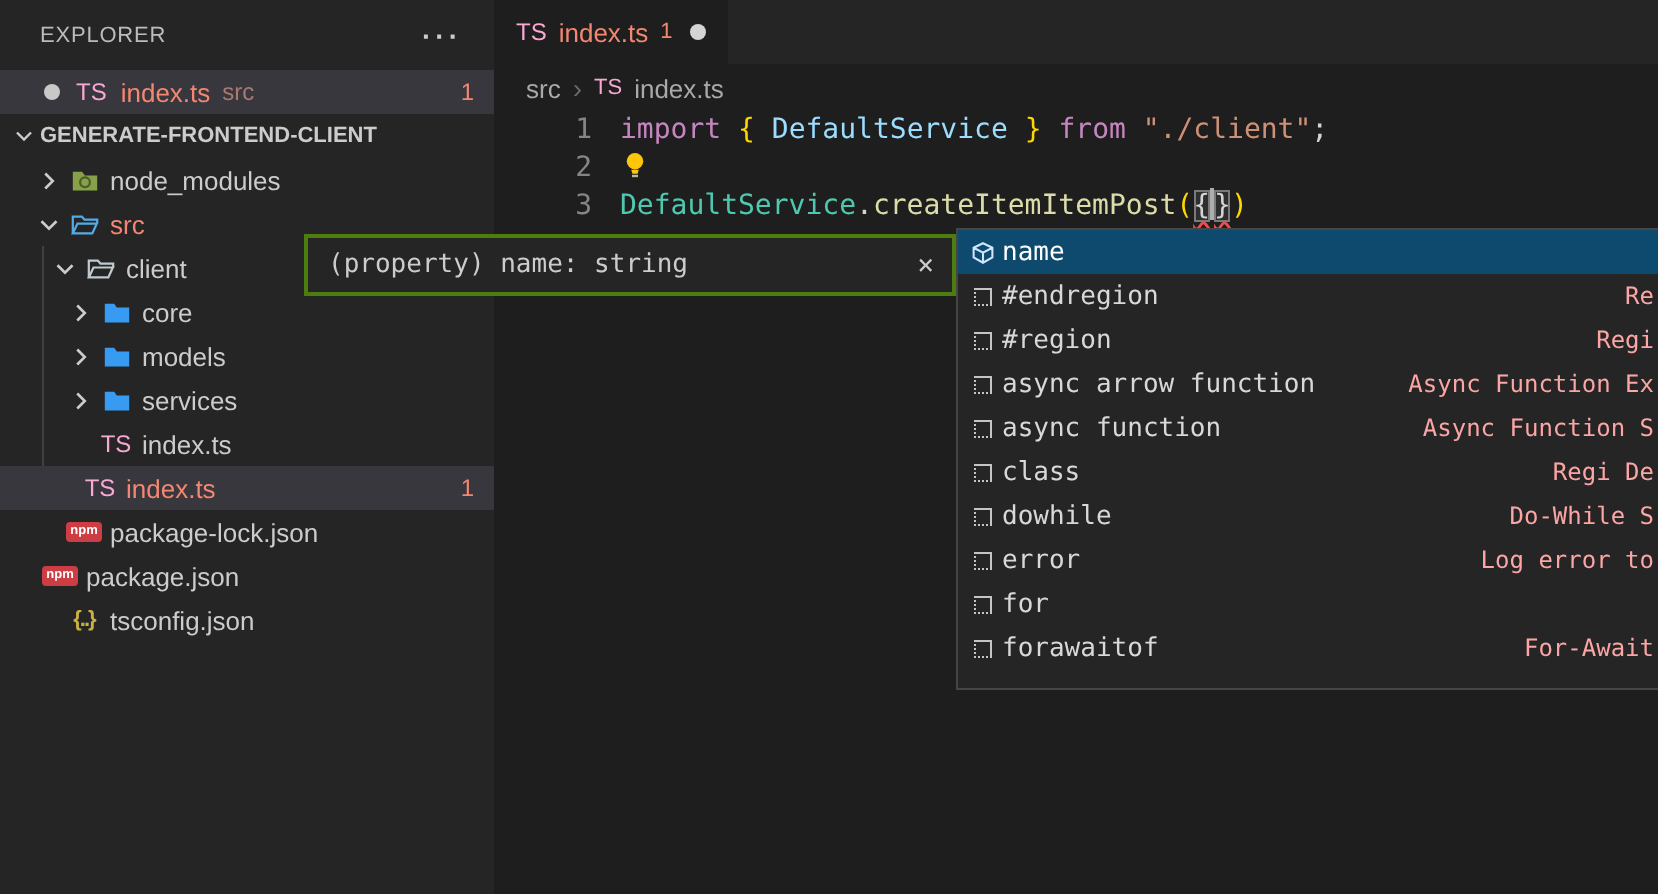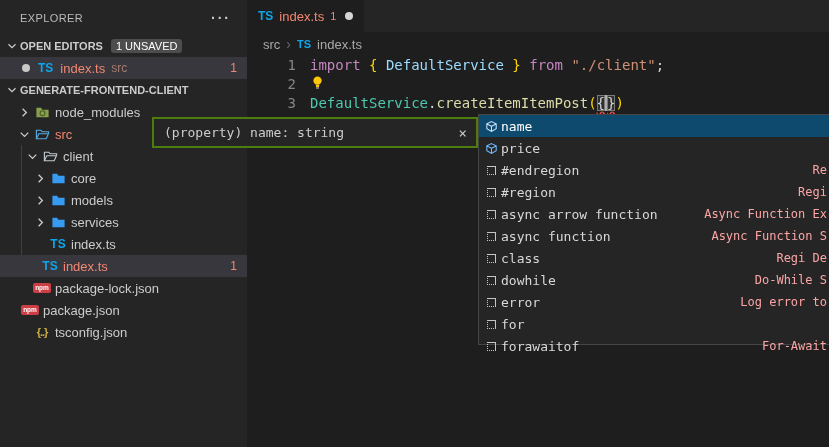--- a/index.html
+++ b/index.html
@@ -17,21 +17,21 @@
           cursor:pointer; line-height:10px; }
   .sect { height:22px; display:flex; align-items:center; padding-left:4px;
           font-size:11px; font-weight:bold; color:#cccccc; }
   .sect .chev { width:16px; height:16px; flex:none; display:flex;
                 align-items:center; justify-content:center; }
   .badge-gray { background:#4d4d4d; color:#ffffff; font-size:11px; font-weight:normal;
                 border-radius:3px; padding:1px 5px; margin-left:8px; }
   .oe-row { height:22px; display:flex; align-items:center; background:#37373d;
             padding-left:22px; font-size:13px; position:relative; }
   .dot { width:8px; height:8px; border-radius:50%; background:#c8c8c8; flex:none; }
-  .tsicon { color:#0ea5e9; font-weight:bold; font-size:12px; flex:none; }
+  .tsicon { color:#f9a8d4; font-weight:normal; font-size:12px; flex:none; }
   .err-text { color:#f48771; }
   .muted-err { color:#a87a70; font-size:12px; }
   .count-err { color:#f48771; font-size:12px; }
   .oe-count { position:absolute; right:10px; }
   #tree { position:relative; }
   .trow { height:22px; display:flex; align-items:center; font-size:13px;
           color:#cccccc; position:relative; }
   .trow.sel { background:#37373d; }
   .trow .chev { width:16px; height:16px; flex:none; display:flex;
                 align-items:center; justify-content:center; }
@@ -101,29 +101,20 @@
 <body>
 
 <div id="stage">
 
   <div id="sidebar">
     <div class="sb-header">
       <span class="sb-title">EXPLORER</span>
       <span class="more">···</span>
     </div>
 
-    <div class="sect">
-      <span class="chev">
-          <svg width="14" height="14" viewBox="0 0 16 16">
-            <path d="M4 6l4 4 4-4" stroke="#cccccc" stroke-width="1.4" fill="none"></path>
-          </svg>
-        </span>
-      <span>OPEN EDITORS</span>
-      <span class="badge-gray">1 UNSAVED</span>
-    </div>
 
     <div class="oe-row">
       <span class="dot" style="margin-right:8px;"></span>
       <span class="tsicon" style="margin-right:7px;">TS</span>
       <span class="err-text">index.ts</span>
       <span class="muted-err" style="margin-left:6px;">src</span>
       <span class="count-err oe-count">1</span>
     </div>
 
     <div class="sect">
@@ -303,28 +294,20 @@
       <div class="srow sel">
         <span class="sicon">
           <svg width="15" height="15" viewBox="0 0 16 16">
             <path d="M8 2.8l5 2.4v5.2l-5 2.8-5-2.8V5.2z M3 5.2l5 2.6 5-2.6 M8 7.8v5.4" fill="none" stroke="#cfe6ff" stroke-width="1.1"></path>
           </svg>
         </span>
         <span class="slabel">name</span>
       </div>
       <div class="srow">
         <span class="sicon">
-          <svg width="15" height="15" viewBox="0 0 16 16">
-            <path d="M8 2.8l5 2.4v5.2l-5 2.8-5-2.8V5.2z M3 5.2l5 2.6 5-2.6 M8 7.8v5.4" fill="none" stroke="#75beff" stroke-width="1.1"></path>
-          </svg>
-        </span>
-        <span class="slabel">price</span>
-      </div>
-      <div class="srow">
-        <span class="sicon">
           <span class="snip"></span>
         </span>
         <span class="slabel">#endregion</span>
         <span class="sdetail">Re</span>
       </div>
       <div class="srow">
         <span class="sicon">
           <span class="snip"></span>
         </span>
         <span class="slabel">#region</span>

